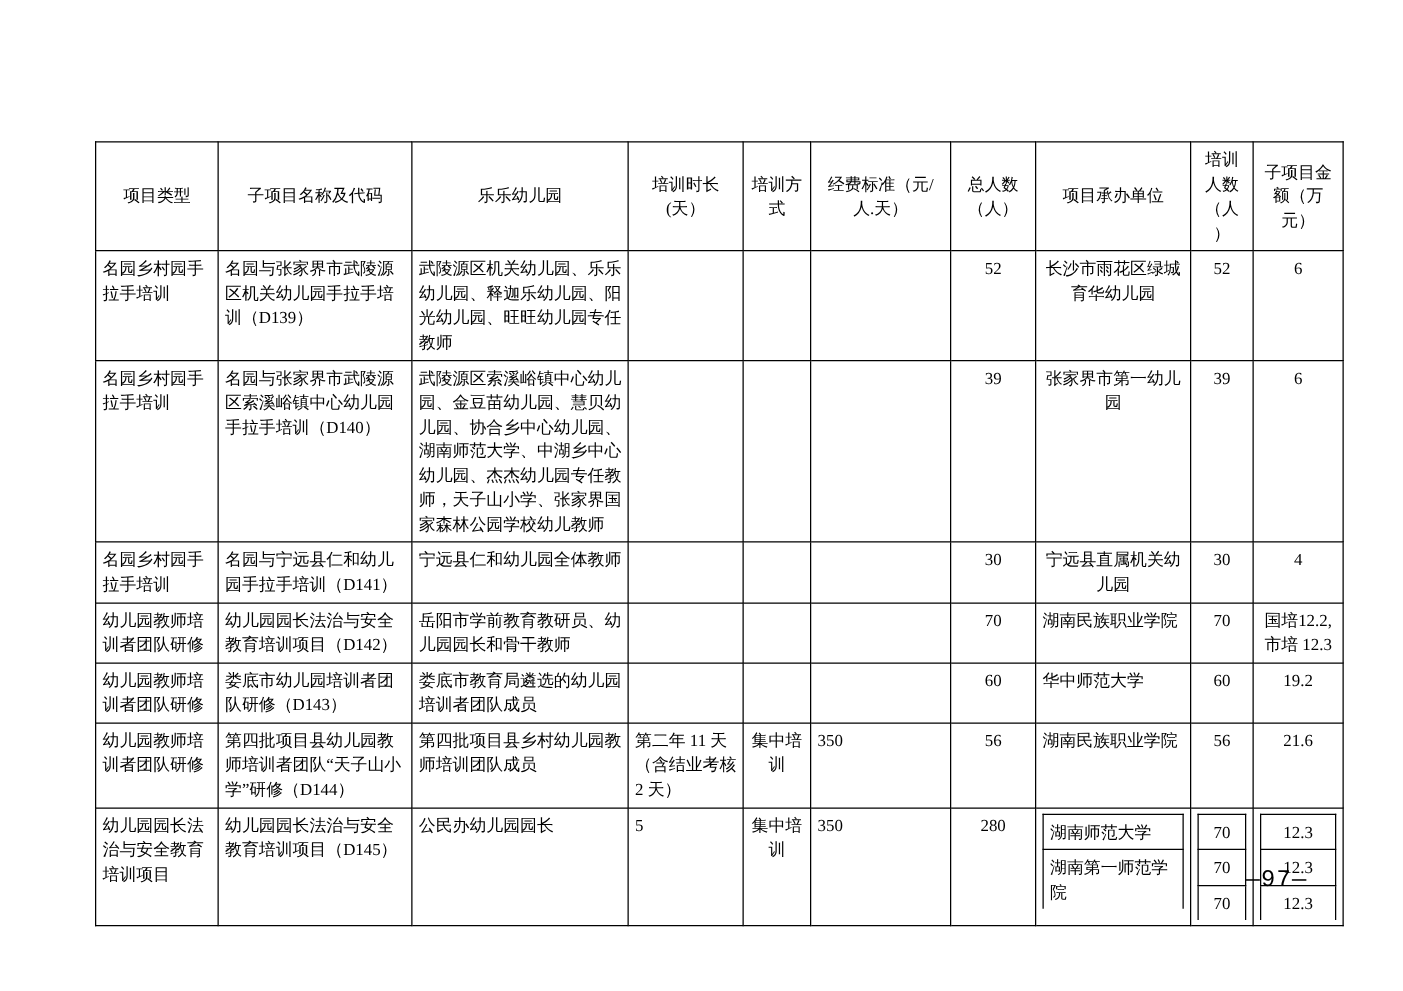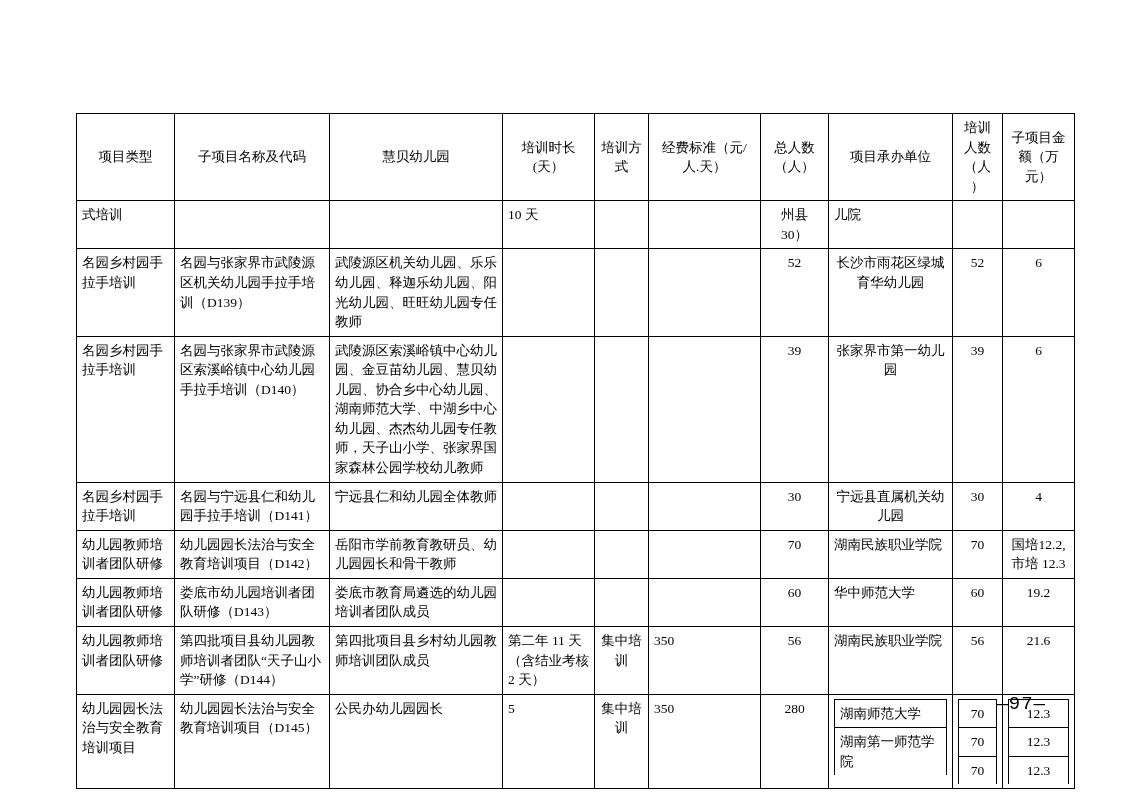--- a/index.html
+++ b/index.html
@@ -109,43 +109,31 @@
         <col class="col5">
           <col class="col6">
           <col class="col7">
           <col class="col8">
           <col class="col9">
       </colgroup>
       <thead>
         <tr>
           <th>项目类型</th>
           <th>子项目名称及代码</th>
-          <th>慧贝幼儿园</th>
+          <th>乐乐幼儿园</th>
           <th>培训时长(天）</th>
           <th class="hdr-two-line">培训方式</th>
           <th>经费标准（元/人.天）</th>
           <th>总人数（人）</th>
           <th>项目承办单位</th>
           <th>培训人数（人）</th>
           <th>子项目金　额（万元）</th>
         </tr>
       </thead>
       <tbody>
-        <tr>
-          <td class="c-left">式培训</td>
-          <td class="c-left"></td>
-          <td class="c-left"></td>
-          <td class="c-left">10 天</td>
-          <td class="c-center"></td>
-          <td class="c-left"></td>
-          <td class="c-center">州县 30）</td>
-          <td class="c-left">儿院</td>
-          <td class="c-center"></td>
-          <td class="c-center"></td>
-        </tr>
 
         <tr>
           <td class="c-left">名园乡村园手拉手培训</td>
           <td class="c-left">名园与张家界市武陵源区机关幼儿园手拉手培训（D139）</td>
           <td class="c-left">武陵源区机关幼儿园、乐乐幼儿园、释迦乐幼儿园、阳光幼儿园、旺旺幼儿园专任教师</td>
           <td class="c-left"></td>
           <td class="c-center"></td>
           <td class="c-left"></td>
           <td class="c-center v-mid">52</td>
           <td class="c-center v-mid">长沙市雨花区绿城育华幼儿园</td>

